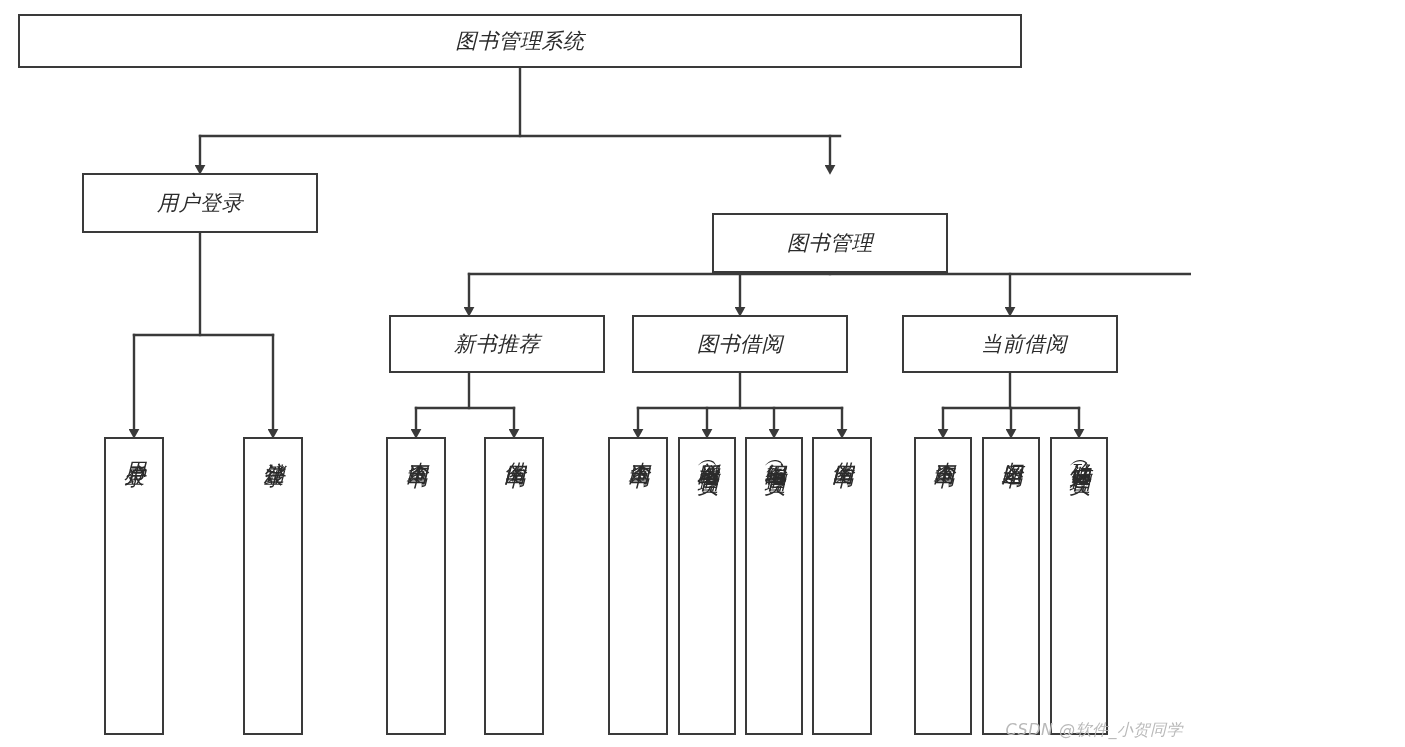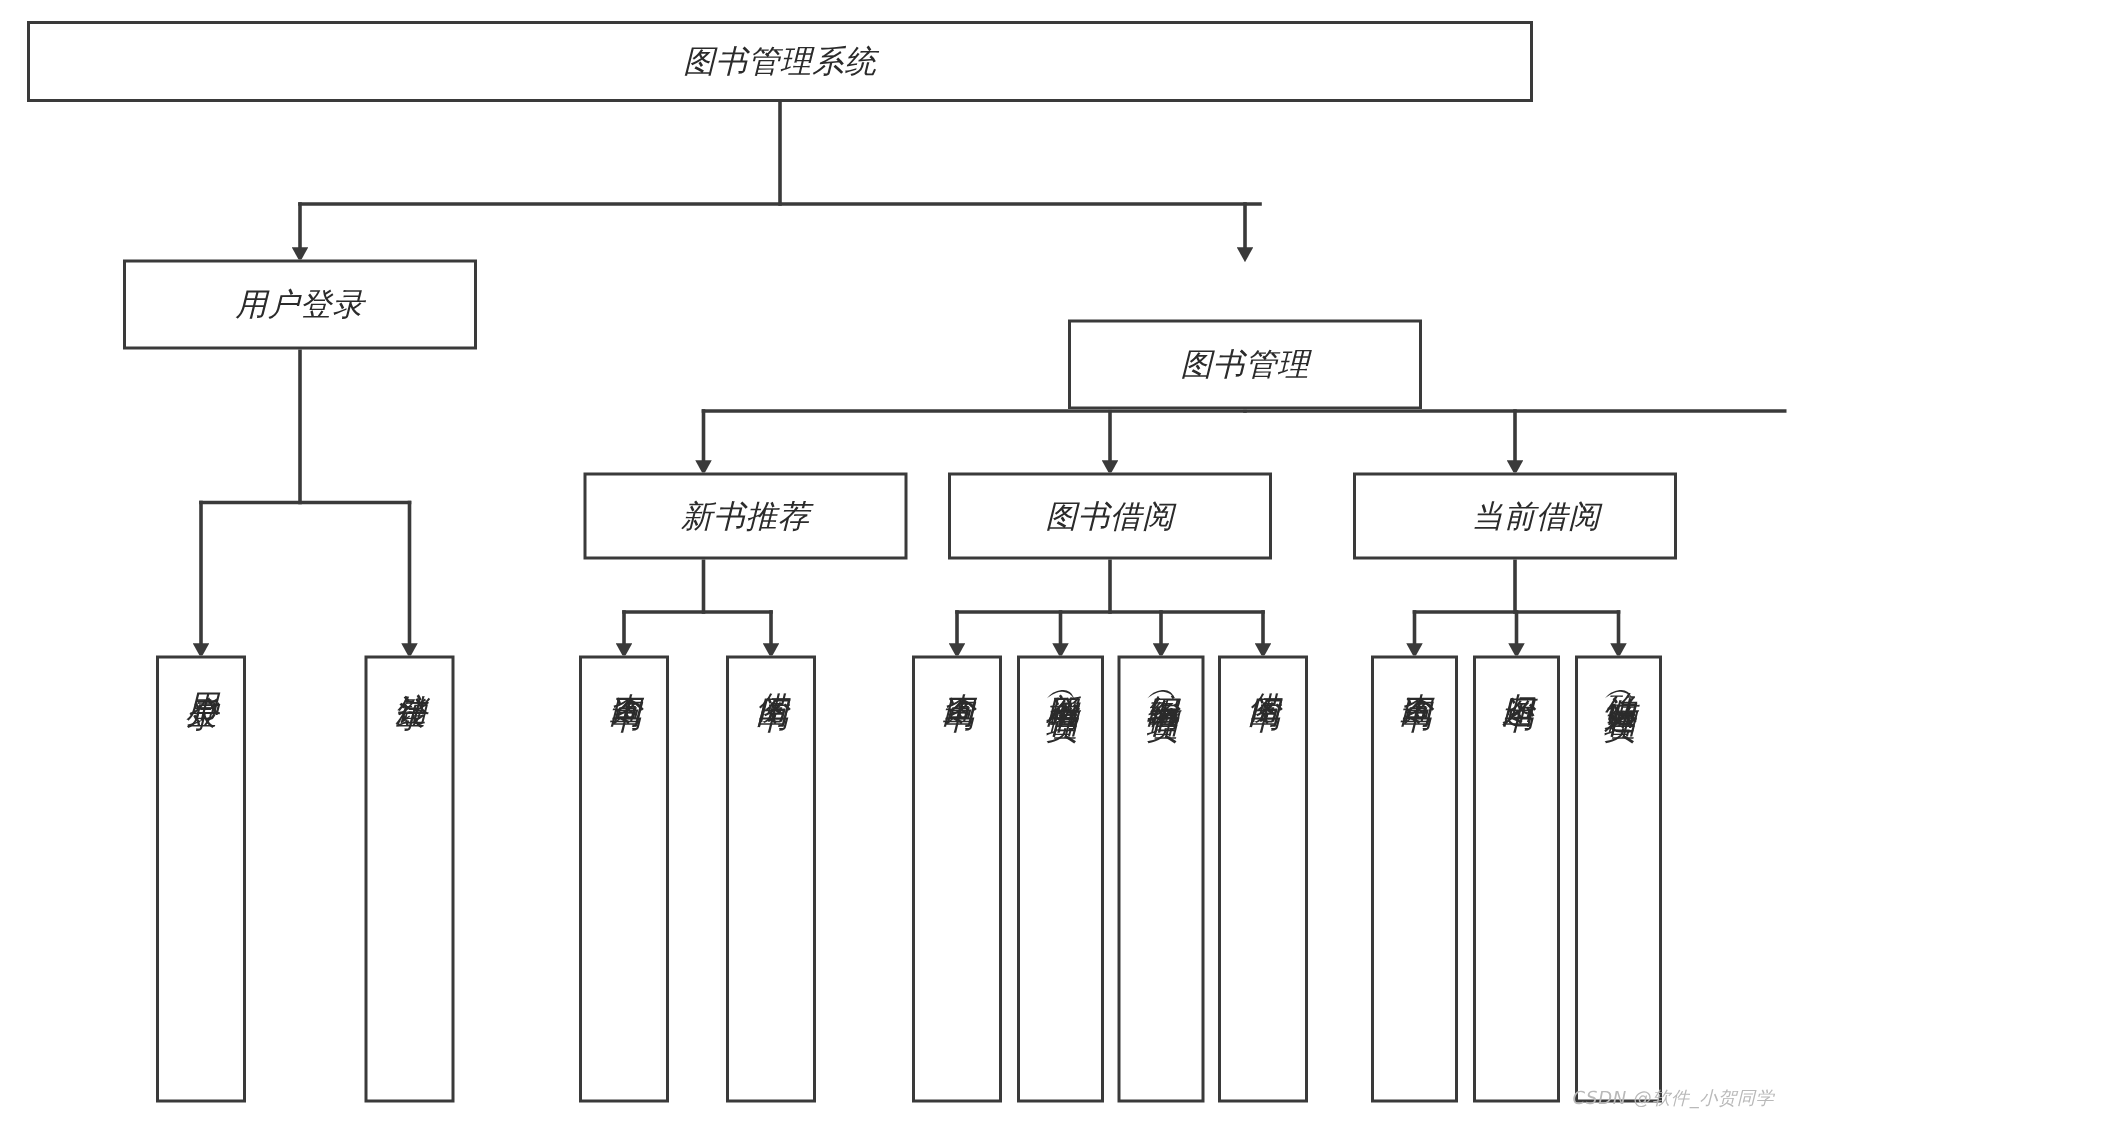--- a/index.html
+++ b/index.html
@@ -57,21 +57,21 @@
     font-size: 21px;
     line-height: 1.30;
     letter-spacing: 2px;
     white-space: nowrap;
   }
   .watermark {
     position: absolute;
     right: 8px;
     bottom: 6px;
     color: #b9b9b9;
-    font-size: 12px;
+    font-size: 16px;
     letter-spacing: 0.5px;
     z-index: 5;
     white-space: nowrap;
   }
 </style>
 </head>
 <body>
 
 <div id="canvas">
 

